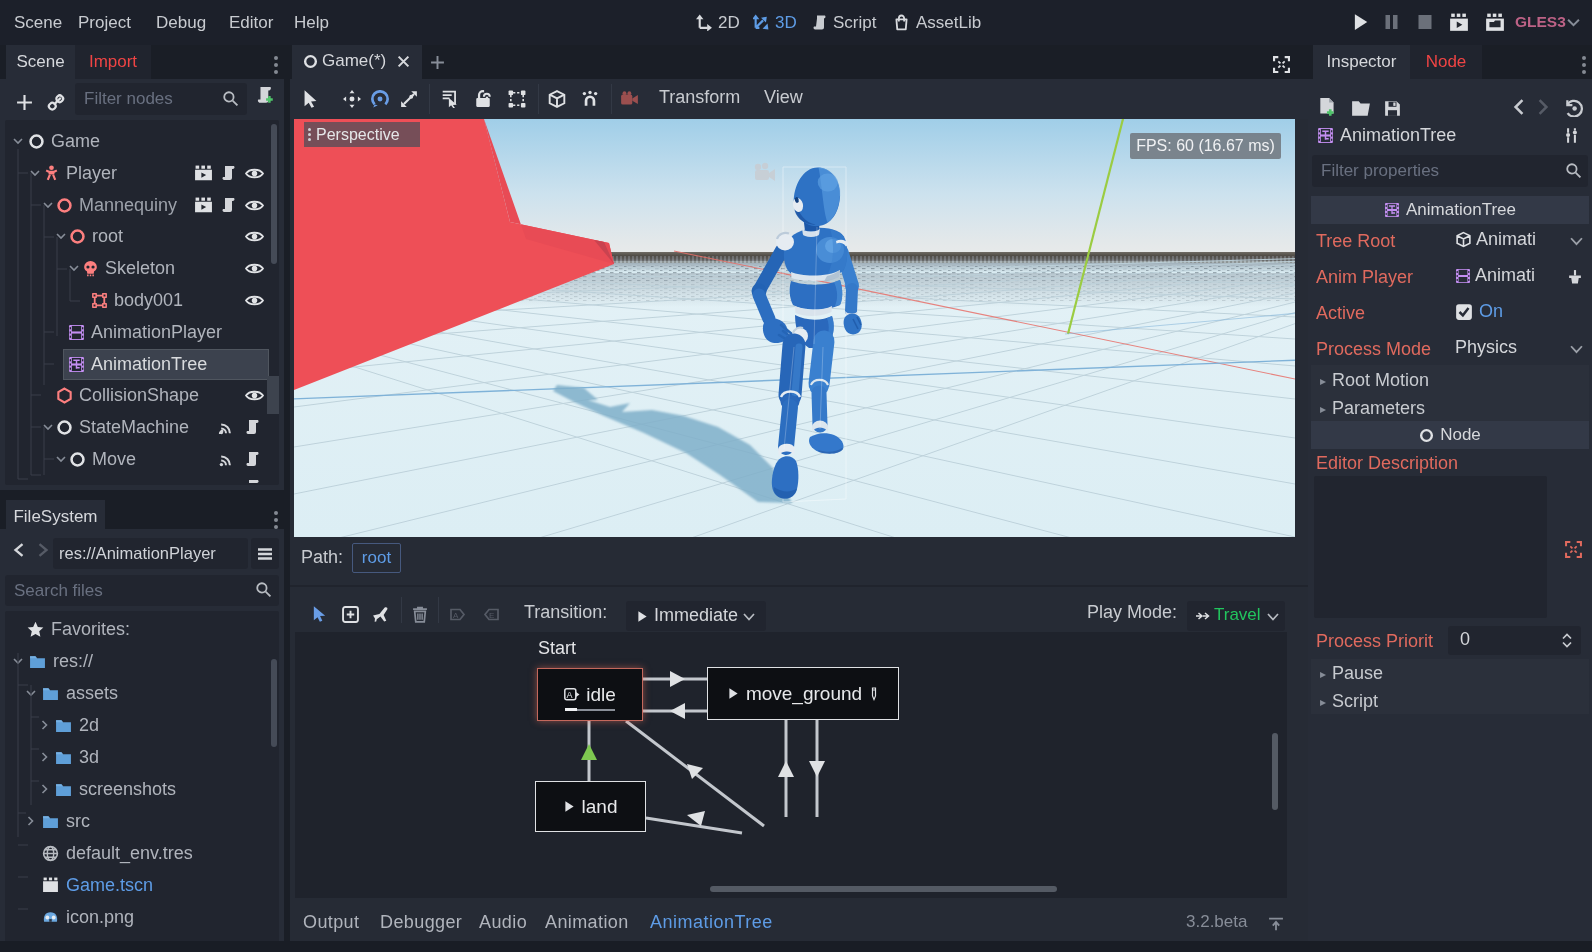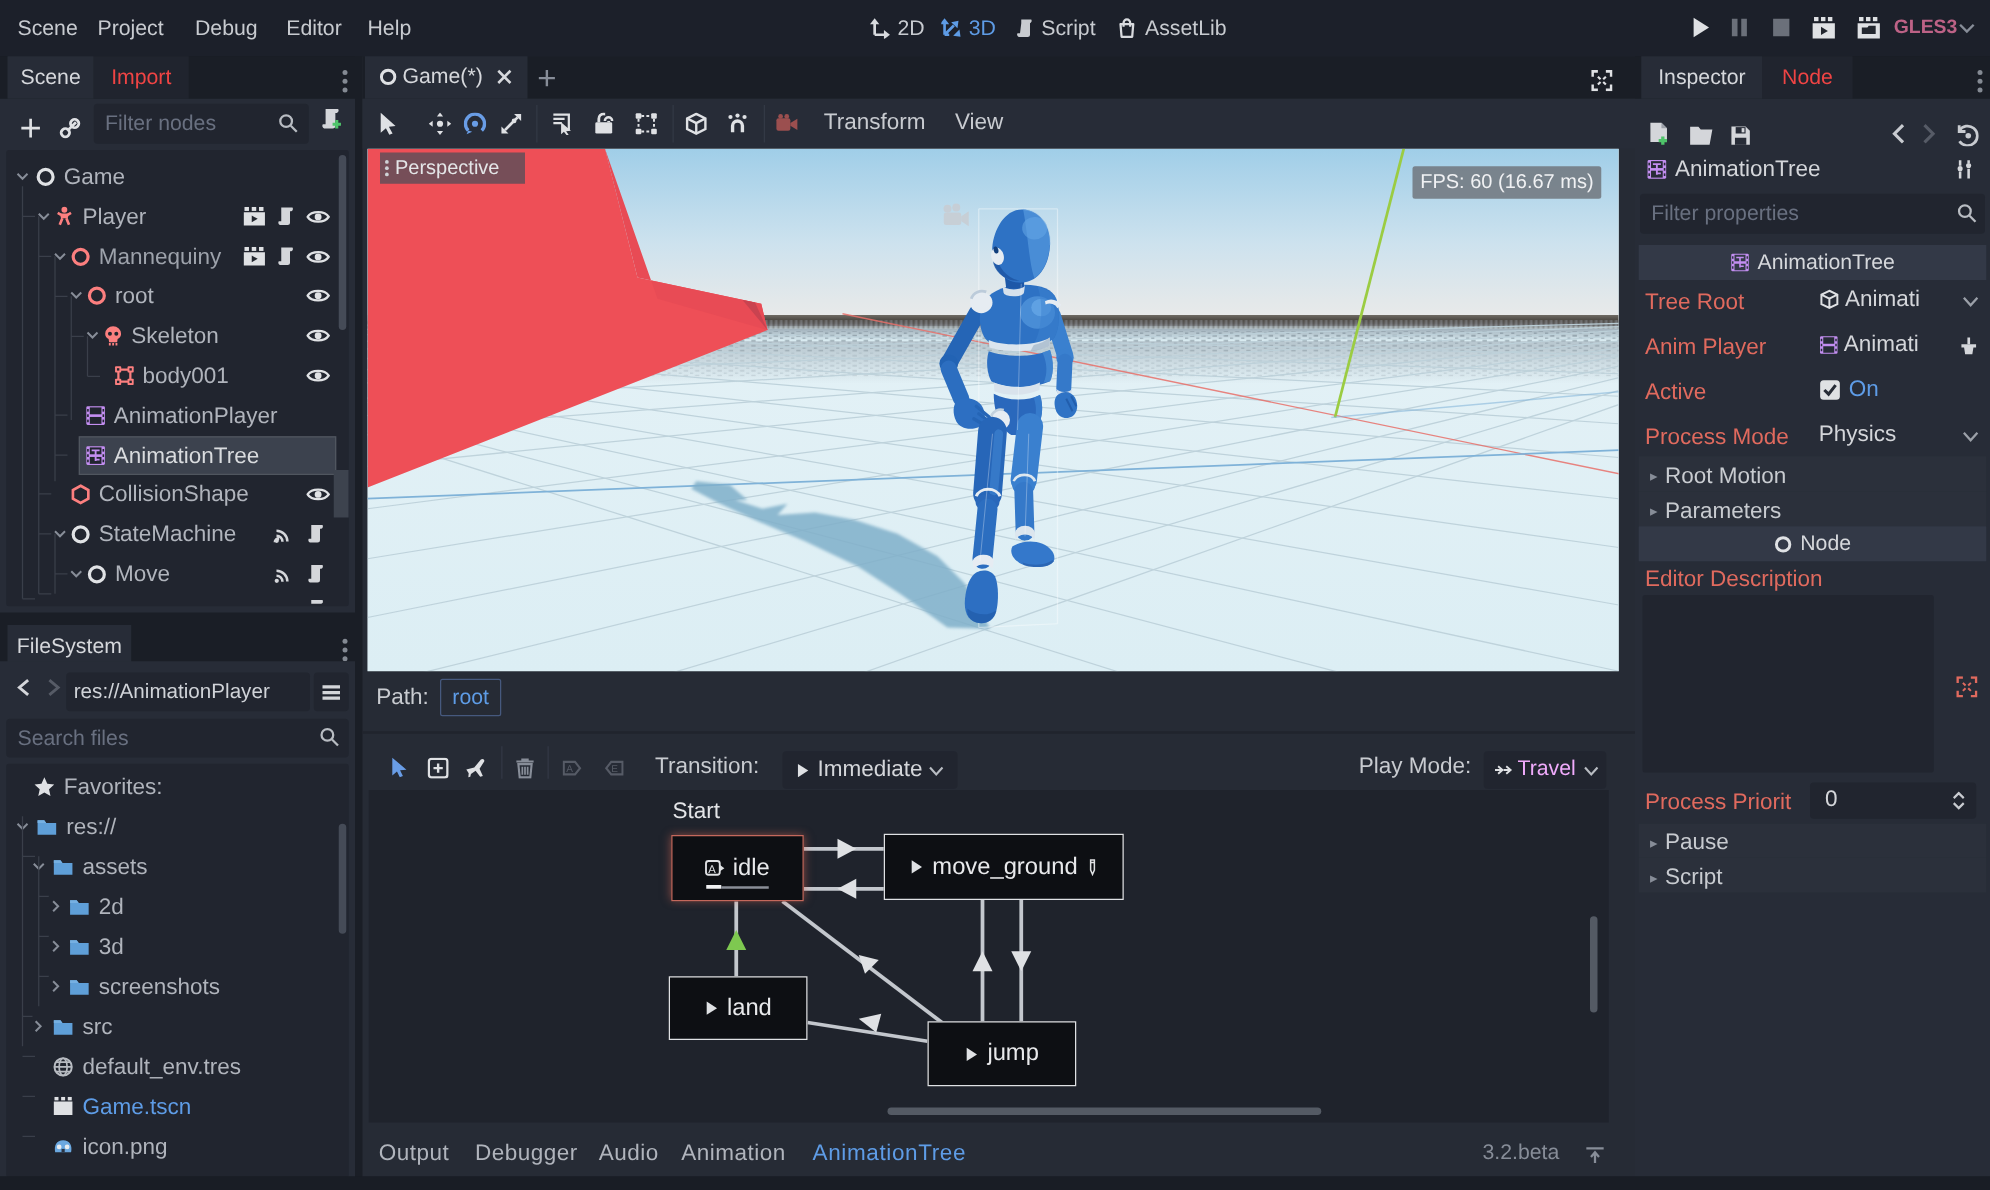--- a/index.html
+++ b/index.html
@@ -820,21 +820,21 @@
     <div class="abs" style="left:336px; top:64px; width:140px; height:30px; background:#21252f; border-radius:3px; color:#d4d6da; font-size:18px;">
       <svg class="abs" style="left:11px; top:9px;" width="11" height="13" viewBox="0 0 9 11">
             <path d="M1 1 L8 5.5 L1 10 z" fill="#dfe1e4"></path>
           </svg>
       <span class="abs" style="left:28px; top:4px;">Immediate</span>
       <svg class="abs" style="left:117px; top:12px;" width="12" height="8" viewBox="0 0 12 8">
             <path d="M1 1 L6 6.5 L11 1" stroke="#b8bcc2" stroke-width="1.7" fill="none"></path>
           </svg>
     </div>
     <span class="abs" style="left:797px; top:65px; font-size:18px; color:#c8cbd0;">Play Mode:</span>
-    <div class="abs" style="left:897px; top:64px; width:98px; height:30px; background:#21252f; border-radius:3px; color:#f0abfc; font-size:17px;">
+    <div class="abs" style="left:897px; top:64px; width:98px; height:30px; background:#21252f; border-radius:3px; color:#22c55e; font-size:17px;">
       <svg class="abs" style="left:8px; top:9px;" width="15" height="12" viewBox="0 0 15 12">
             <path d="M1 6 h5 M3.5 3 L7 6 L3.5 9 M8 6 h5 M10 3 L13.5 6 L10 9" stroke="#dfe1e4" stroke-width="1.5" fill="none"></path>
           </svg>
       <span class="abs" style="left:27px; top:4px;">Travel</span>
       <svg class="abs" style="left:80px; top:12px;" width="12" height="8" viewBox="0 0 12 8">
             <path d="M1 1 L6 6.5 L11 1" stroke="#b8bcc2" stroke-width="1.7" fill="none"></path>
           </svg>
     </div>
 
     <div class="abs" style="left:5px; top:95px; width:992px; height:266px; background:#1f232c;">
@@ -880,26 +880,20 @@
             </svg>
       </div>
 
       <div class="gnode" style="left:240px; top:149px; width:111px; height:51px;text-align:center;">
         <svg width="11" height="13" viewBox="0 0 9 11" style="margin-right:7px;">
               <path d="M1 1 L8 5.5 L1 10 z" fill="#dfe1e4"></path>
             </svg>
         <span>land</span>
       </div>
 
-      <div class="gnode" style="left:447px; top:185px; width:119px; height:52px;">
-        <svg width="11" height="13" viewBox="0 0 9 11" style="margin-right:7px;">
-              <path d="M1 1 L8 5.5 L1 10 z" fill="#dfe1e4"></path>
-            </svg>
-        <span>jump</span>
-      </div>
 
       <div class="abs" style="left:415px; top:254px; width:347px; height:6px; border-radius:3px; background:#545a64;"></div>
       <div class="abs" style="left:977px; top:101px; width:6px; height:77px; background:#545a64; border-radius:3px;"></div>
     </div>
   </div>
 
   <div id="bottombar" class="abs" style="left:0; top:862px; width:1018px; height:35px;">
     <span class="abs" style="left:13px; top:5px; color:#b0b4bc; font-size:18px; letter-spacing:0.4px;">Output</span>
     <span class="abs" style="left:90px; top:5px; color:#b0b4bc; font-size:18px; letter-spacing:0.4px;">Debugger</span>
     <span class="abs" style="left:189px; top:5px; color:#b0b4bc; font-size:18px; letter-spacing:0.4px;">Audio</span>

